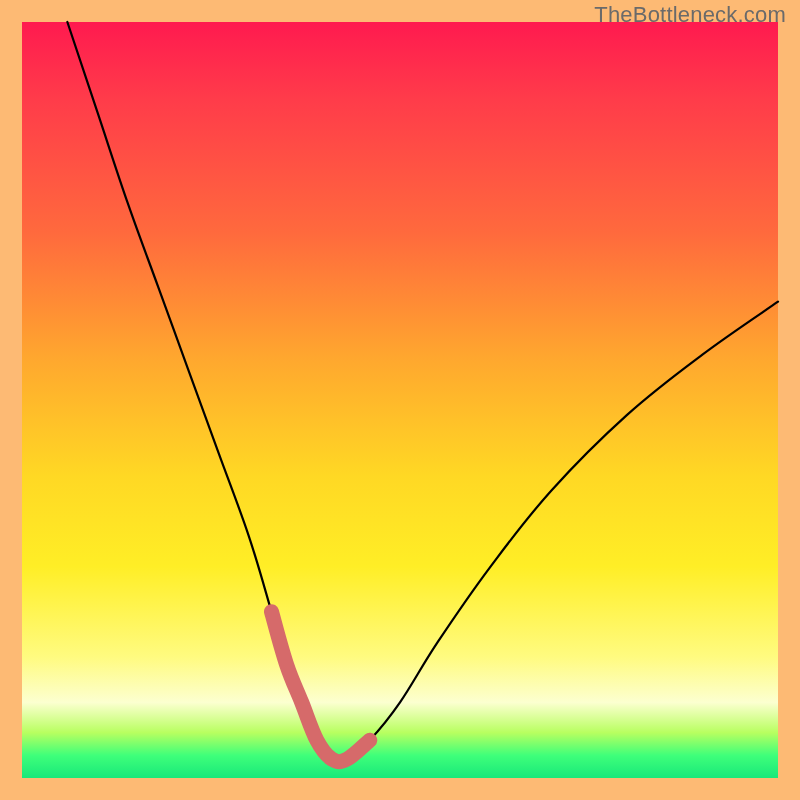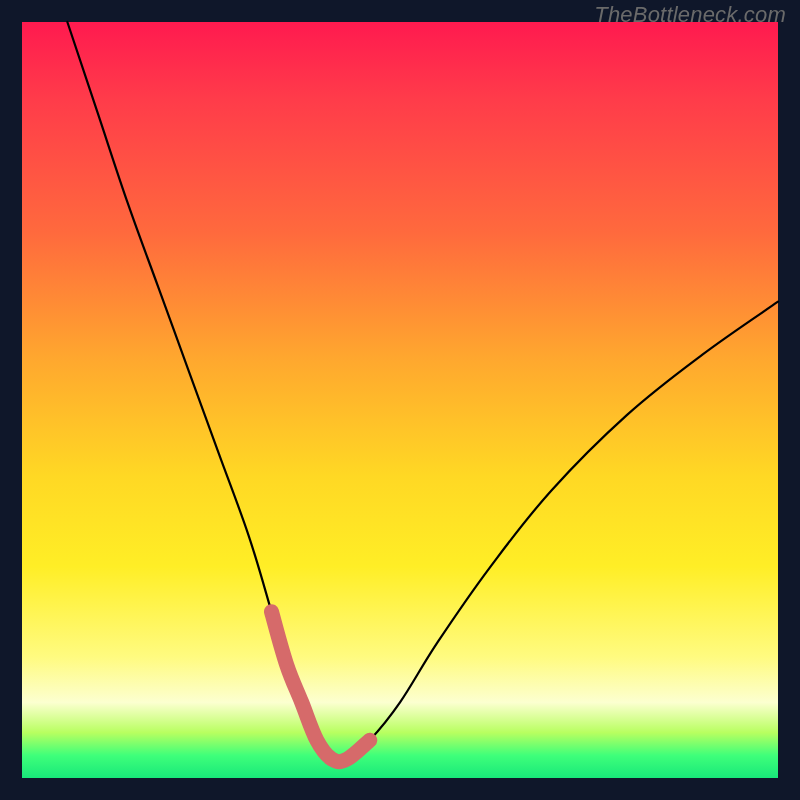--- a/index.html
+++ b/index.html
@@ -10,22 +10,21 @@
     background: #000;
     overflow: hidden;
     font-family: Arial, Helvetica, sans-serif;
   }
   .frame {
     position: absolute;
     left: 0;
     top: 0;
     width: 800px;
     height: 800px;
-    background: #0f172a;
-    font-style: italic;
+    background: #fdba74;
   }
   .plot-area {
     position: absolute;
     left: 22px;
     top: 22px;
     width: 756px;
     height: 756px;
     
     background: linear-gradient(
       to bottom,

